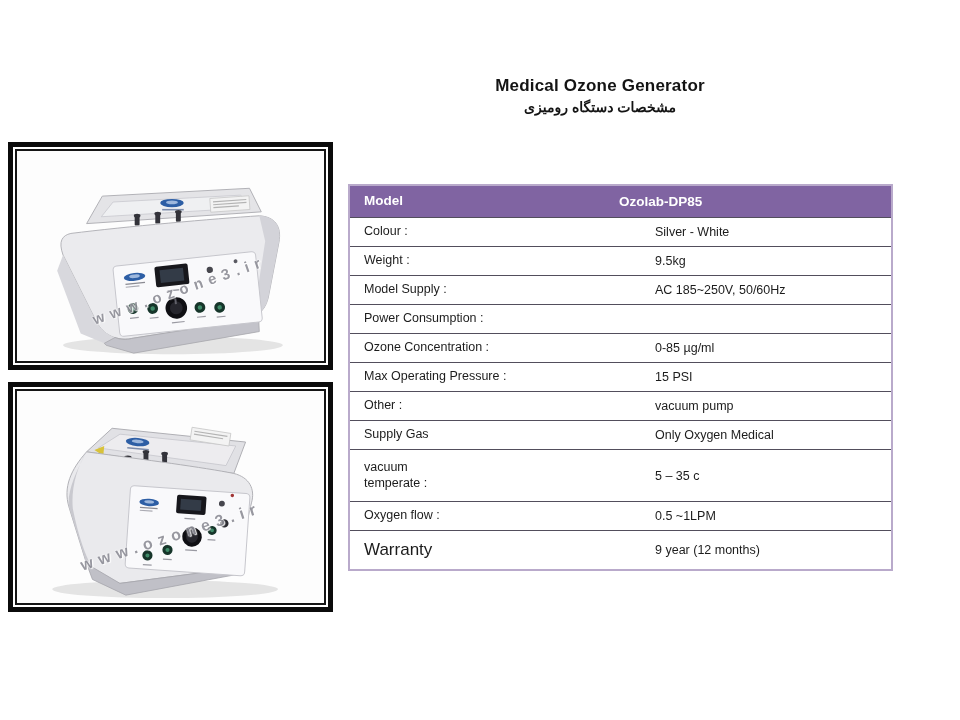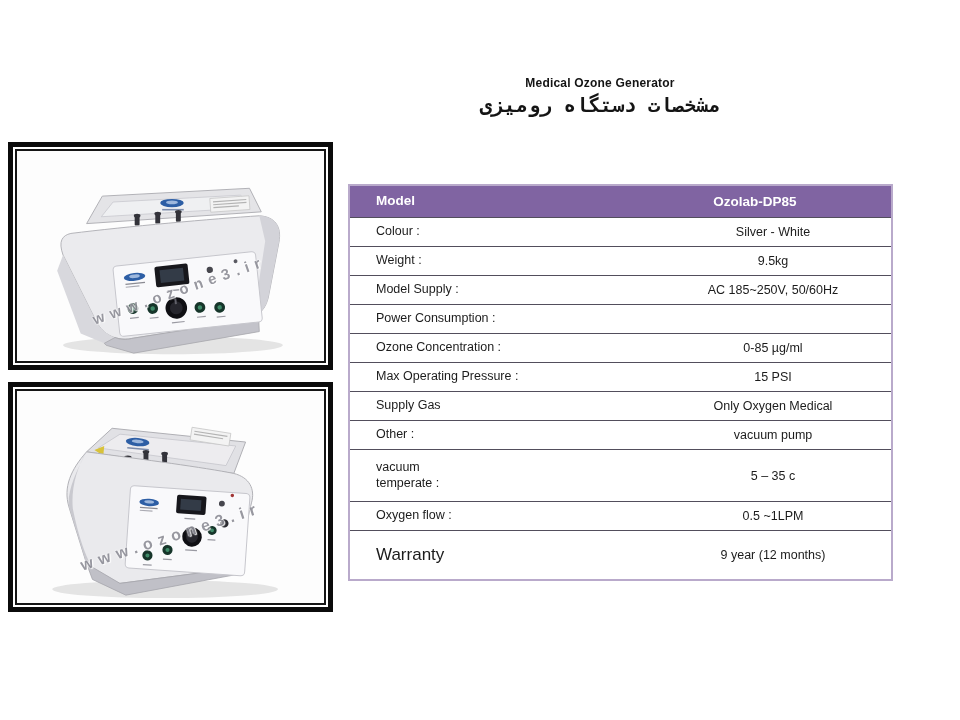--- a/index.html
+++ b/index.html
@@ -6,23 +6,23 @@
   html,body { background:#ffffff; }
   body {
     width:960px; height:720px;
     font-family:"Liberation Sans", sans-serif;
     position:relative; overflow:hidden;
   }
   .slide { position:relative; width:960px; height:720px; background:#ffffff; }
 
   
   .title-block { position:absolute; left:320px; top:76px; width:560px; text-align:center; }
-  .title-en { font-size:12px; font-weight:bold; color:#141414; letter-spacing:0.2px; }
-  .title-fa { font-size:20px; font-weight:bold; color:#141414; direction:rtl;
-              font-family:Liberation Mono, monospace; margin-top:3px; }
+  .title-en { font-size:17px; font-weight:bold; color:#141414; letter-spacing:0.2px; }
+  .title-fa { font-size:14px; font-weight:bold; color:#141414; direction:rtl;
+              font-family:Liberation Sans, sans-serif; margin-top:3px; }
 
   
   .photo-frame {
     position:absolute; left:8px; width:325px;
     border:5px solid #0b0b0b; background:#ffffff; padding:2px;
   }
   .photo-frame .inner {
     width:100%; height:100%;
     border:2px solid #151515; background:#fdfdfd;
     position:relative; overflow:hidden;
@@ -42,31 +42,31 @@
 
   
   .spec-table {
     position:absolute; left:348px; top:184px; width:545px;
     border:2px solid #b9aacb; background:#ffffff;
   }
   .spec-header {
     display:flex; align-items:center; height:31px;
     background:#8064A2; color:#ffffff; font-weight:bold; font-size:13.5px;
   }
-  .col-label { width:257px; padding-left:26px; white-space:pre-line; line-height:1.25; }
-  .col-value { flex:1; padding-left:12px;text-align:center; }
+  .col-label { width:257px; padding-left:14px; white-space:pre-line; line-height:1.25; }
+  .col-value { flex:1; padding-left:12px; }
   .spec-row {
     display:flex; align-items:center; height:29px;
     font-size:12.5px; color:#1c1c1c;
     border-top:1.5px solid #524e5c;
     gap:36px;
   }
   .spec-row:first-of-type { border-top:none; }
   .spec-row.tall { height:52px; }
-  .spec-row.warranty { height:49px; }
+  .spec-row.warranty { height:39px; }
   .spec-row.warranty .col-label { font-size:17px; }
 </style>
 </head>
 <body>
 
 <div class="slide">
 
   <div class="title-block">
     <div class="title-en">Medical Ozone Generator</div>
     <div class="title-fa" dir="rtl">مشخصات دستگاه رومیزی</div>
@@ -227,26 +227,26 @@
     </div>
     <div class="spec-row">
       <div class="col-label">Ozone  Concentration  :</div>
       <div class="col-value">0-85 µg/ml</div>
     </div>
     <div class="spec-row">
       <div class="col-label">Max Operating Pressure :</div>
       <div class="col-value">15 PSI</div>
     </div>
     <div class="spec-row">
+      <div class="col-label">Other :</div>
+      <div class="col-value">vacuum pump</div>
+    </div>
+    <div class="spec-row">
       <div class="col-label">Supply Gas</div>
       <div class="col-value">Only Oxygen Medical</div>
-    </div>
-    <div class="spec-row">
-      <div class="col-label">Other :</div>
-      <div class="col-value">vacuum pump</div>
     </div>
     <div class="spec-row tall">
       <div class="col-label">vacuum
 temperate :</div>
       <div class="col-value">5 – 35 c</div>
     </div>
     <div class="spec-row">
       <div class="col-label">Oxygen  flow :</div>
       <div class="col-value">0.5  ~1LPM</div>
     </div>

